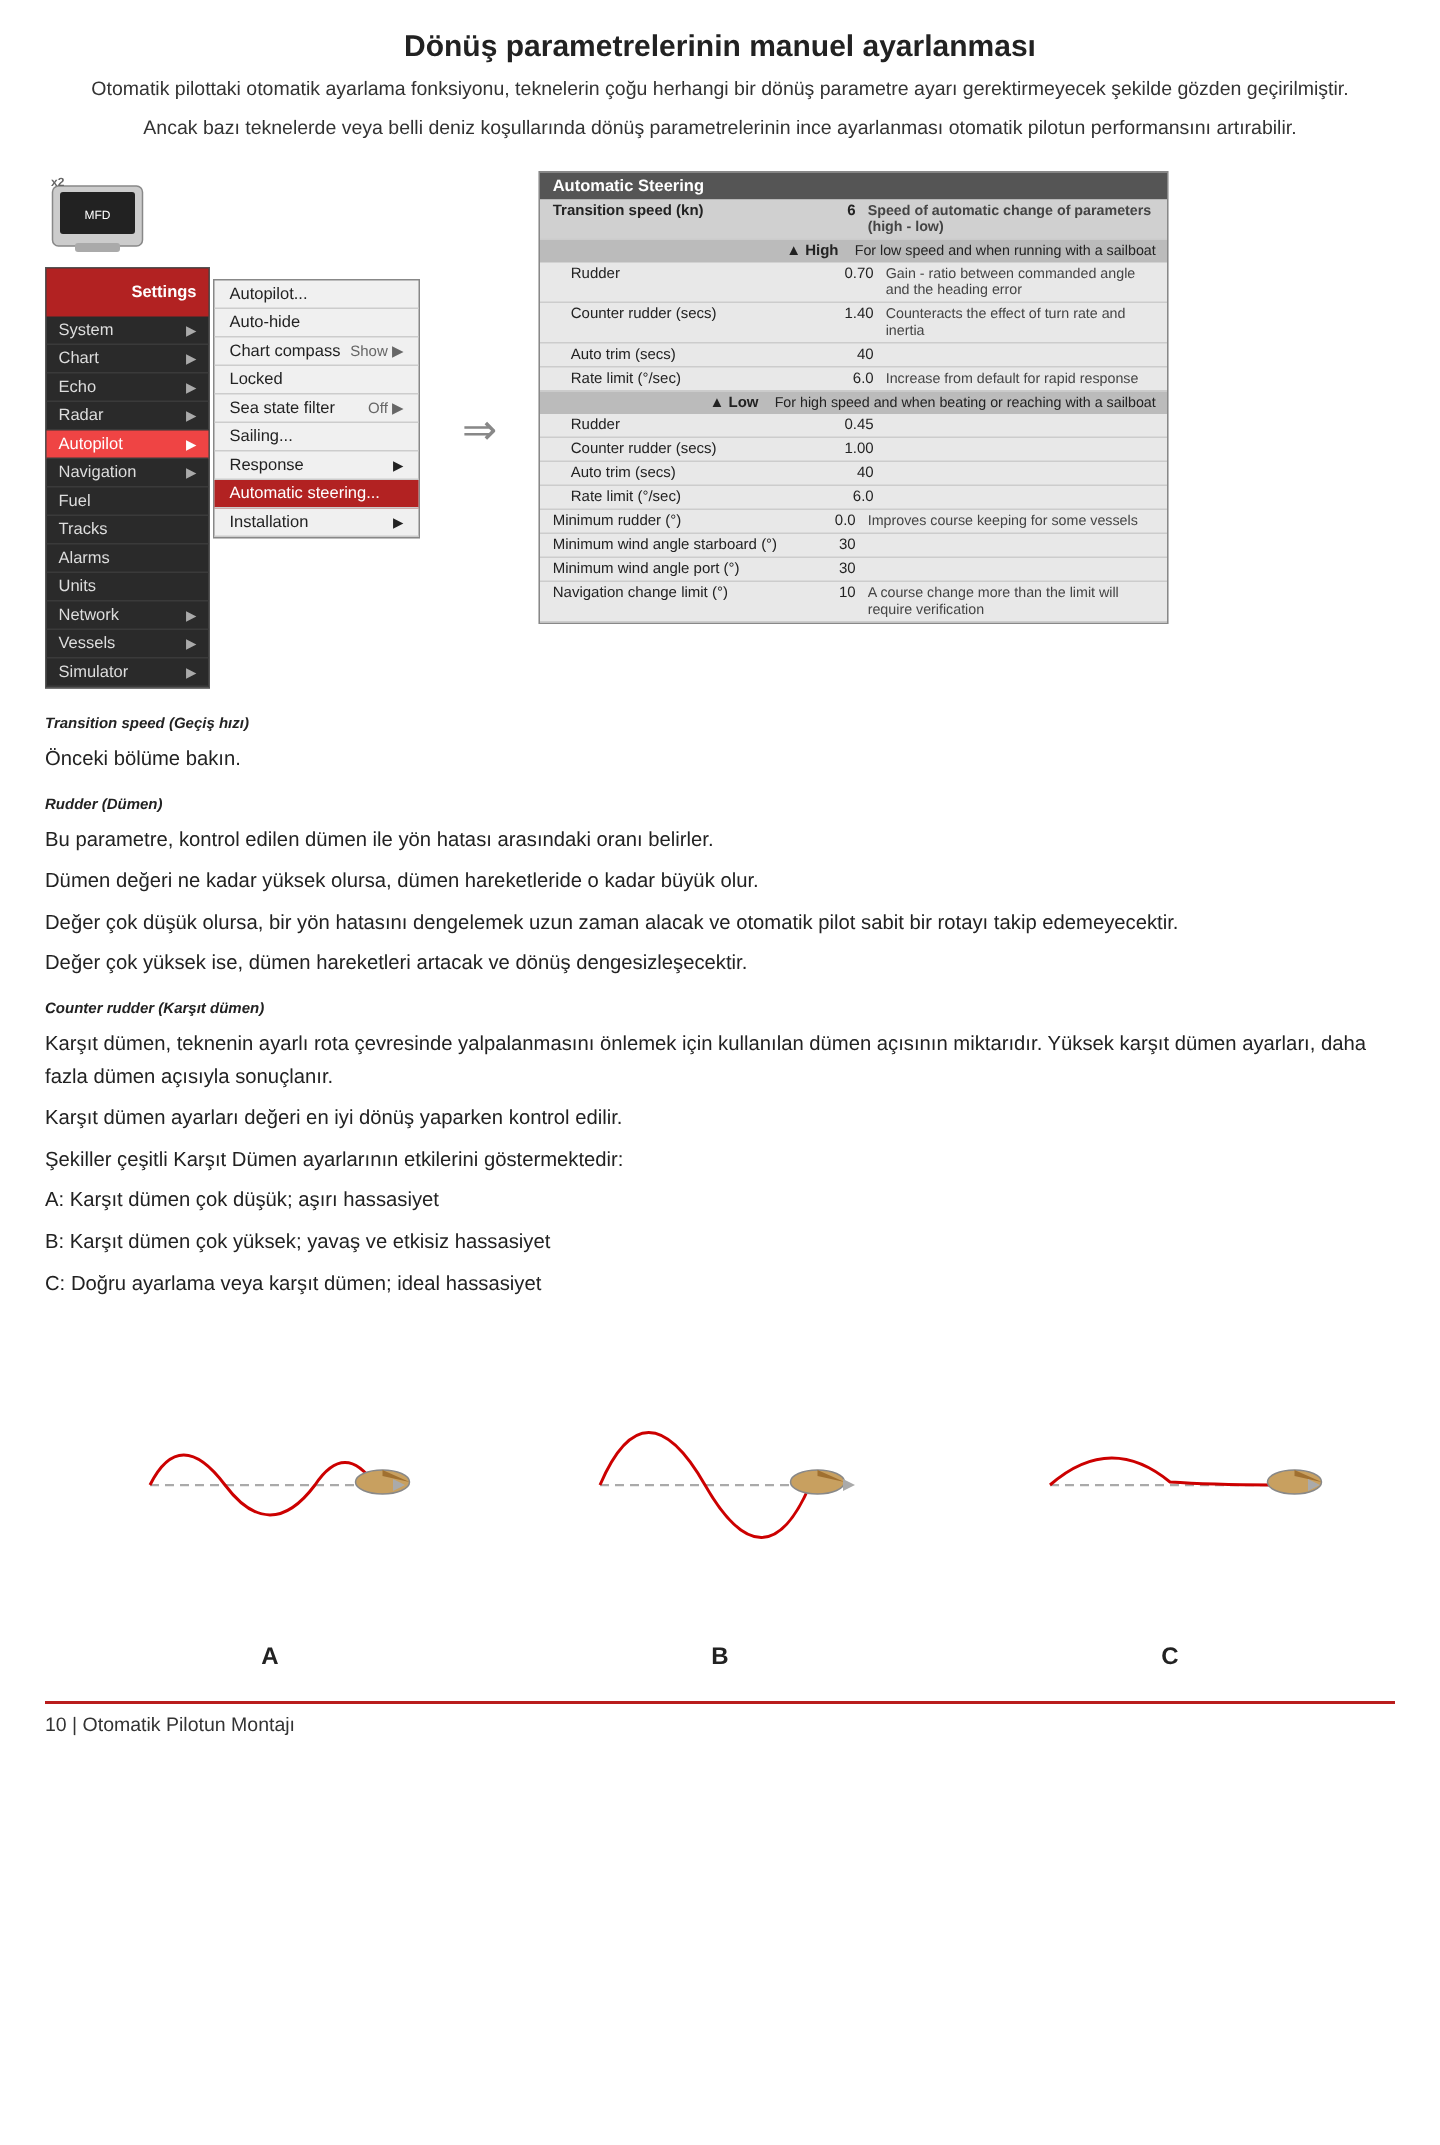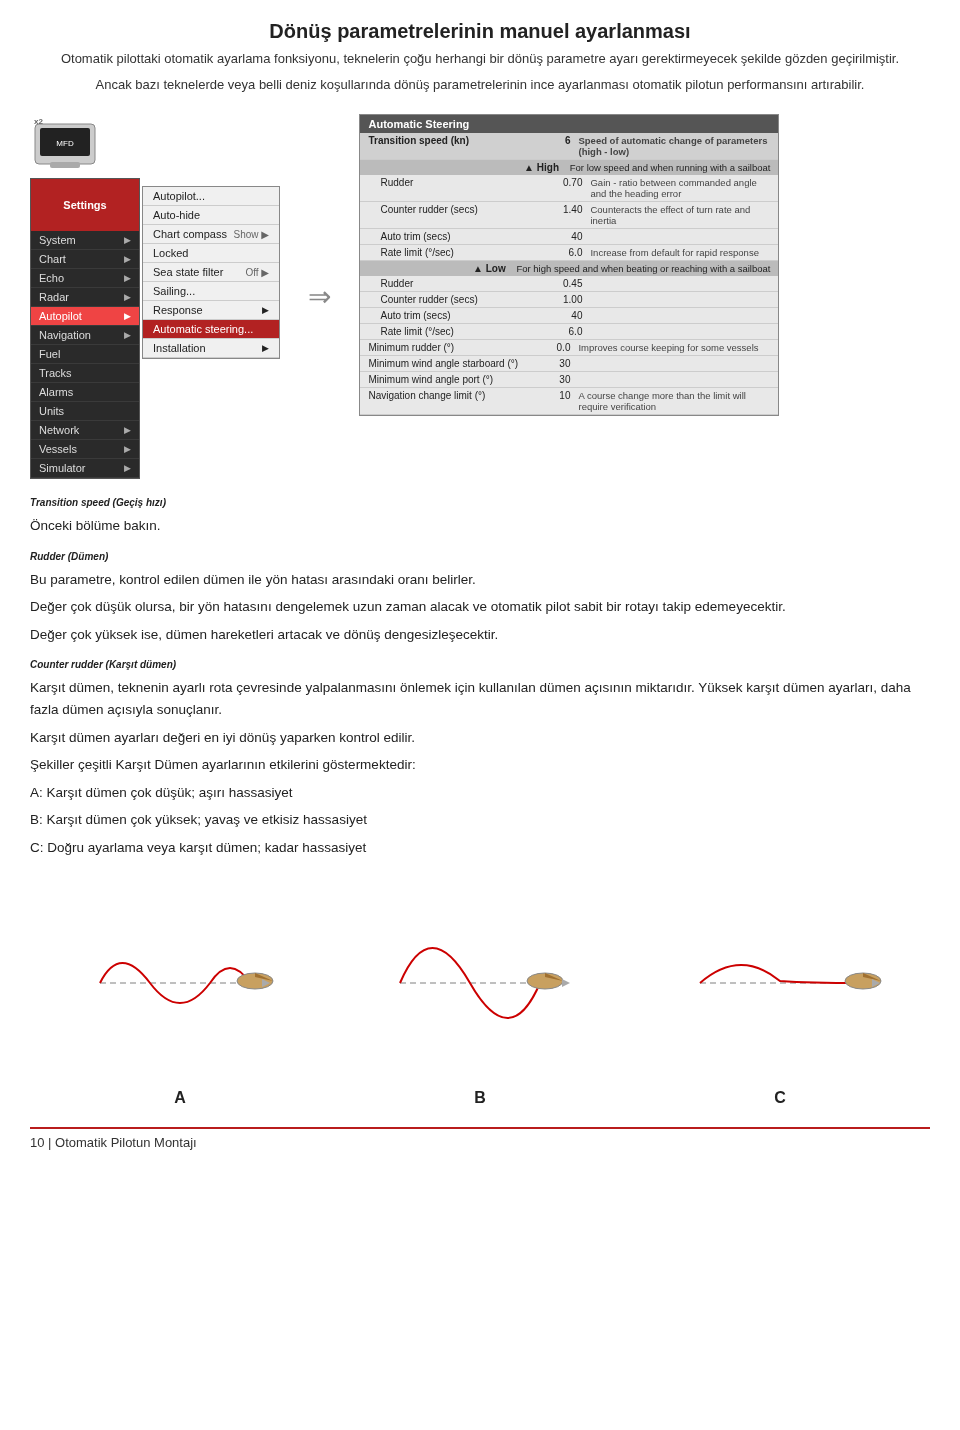--- a/index.html
+++ b/index.html
@@ -55,23 +55,23 @@
       border: 1px solid #555;
       width: 110px;
       font-size: 11px;
       color: #fff;
     }
 
     .settings-menu-title {
       background: #b22222;
       color: #fff;
       font-weight: bold;
-      padding: 20px 8px;
+      padding: 10px 8px;
       font-size: 11px;
-      text-align: center;
+      text-align: right;
     }
 
     .menu-item {
       padding: 3px 8px;
       display: flex;
       align-items: center;
       justify-content: space-between;
       cursor: pointer;
       border-bottom: 1px solid #3a3a3a;
       font-size: 11px;
@@ -448,32 +448,33 @@
   </div>
 
   <div class="content-section">
     <h3>Transition speed (Geçiş hızı)</h3>
     <p>Önceki bölüme bakın.</p>
   </div>
 
   <div class="content-section">
     <h3>Rudder (Dümen)</h3>
     <p>Bu parametre, kontrol edilen dümen ile yön hatası arasındaki oranı belirler.</p>
+    <p>Dümen değeri ne kadar yüksek olursa, dümen hareketleride o kadar büyük olur.</p>
     <p>Değer çok düşük olursa, bir yön hatasını dengelemek uzun zaman alacak ve otomatik pilot sabit bir rotayı takip edemeyecektir.</p>
     <p>Değer çok yüksek ise, dümen hareketleri artacak  ve dönüş dengesizleşecektir.</p>
   </div>
 
   <div class="content-section">
     <h3>Counter rudder (Karşıt dümen)</h3>
     <p>Karşıt dümen, teknenin ayarlı rota çevresinde yalpalanmasını önlemek için kullanılan dümen açısının miktarıdır. Yüksek karşıt dümen ayarları, daha fazla dümen açısıyla  sonuçlanır.</p>
     <p>Karşıt dümen ayarları değeri en iyi dönüş yaparken kontrol edilir.</p>
     <p>Şekiller çeşitli Karşıt Dümen ayarlarının etkilerini göstermektedir:</p>
     <p>A: Karşıt dümen çok düşük; aşırı hassasiyet</p>
     <p>B: Karşıt dümen çok yüksek; yavaş ve etkisiz hassasiyet</p>
-    <p>C: Doğru ayarlama veya karşıt dümen; kadar hassasiyet</p>
+    <p>C: Doğru ayarlama veya karşıt dümen; ideal hassasiyet</p>
   </div>
 
   <div class="boat-diagrams">
 
     <div class="boat-diagram">
       <svg viewBox="0 0 220 200">
 
         <line x1="30" y1="100" x2="200" y2="100" stroke="#aaa" stroke-width="1.5" stroke-dasharray="6,4"></line>
 
         <path d="M30,100 Q50,60 80,100 Q110,140 140,100 Q160,70 180,100" stroke="#c00" stroke-width="2" fill="none"></path>

